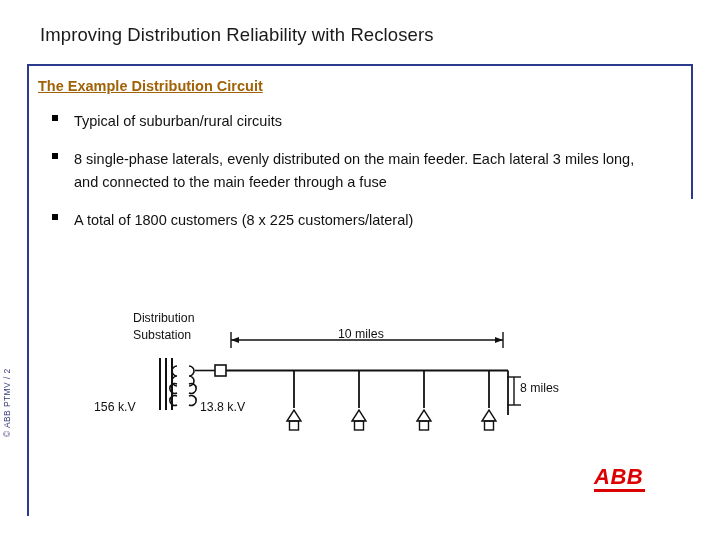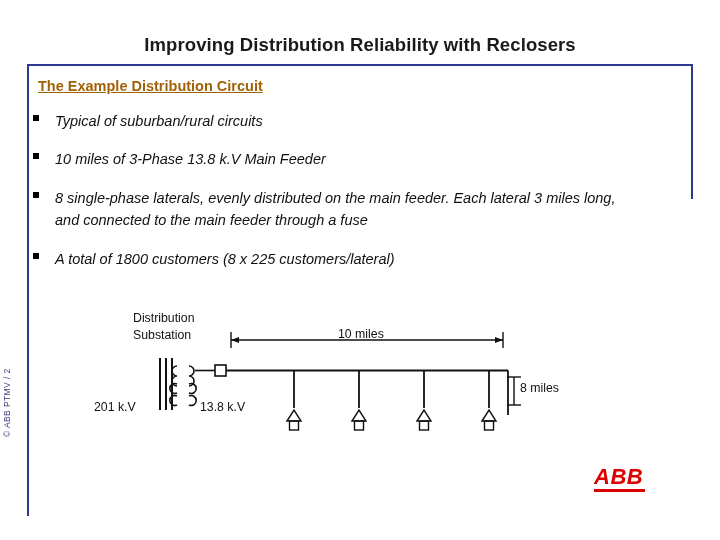--- a/index.html
+++ b/index.html
@@ -17,28 +17,27 @@
   .slide {
     position: absolute;
     left: 0; top: 0;
     width: 720px;
     height: 540px;
   }
   
   .slide-title {
     position: absolute;
     left: 40px;
-    top: 34px;
+    top: 24px;
     width: 640px;
     font-size: 18.5px;
-    font-weight: bold;
+    font-weight: normal;
     color: #1a1a1a;
     letter-spacing: 0.1px;
     white-space: nowrap;
-    text-align: center;
   }
   
   .frame-top {
     position: absolute;
     left: 27px;
     top: 64px;
     width: 666px;
     height: 2px;
     background: #2b3a8f;
   }
@@ -65,24 +64,23 @@
     top: 78px;
     font-size: 14.5px;
     font-weight: bold;
     color: #a16207;
     text-decoration: underline;
     white-space: nowrap;
   }
   
   .bullets {
     position: absolute;
-    left: 27px;
+    left: 46px;
     top: 110px;
     width: 600px;
-    font-style: italic;
   }
   .bullet {
     position: relative;
     margin-bottom: 16px;
   }
   .bullet .marker {
     position: absolute;
     left: 6px;
     top: 5px;
     width: 6px;
@@ -152,24 +150,20 @@
   <div class="frame-top"></div>
   <div class="frame-left"></div>
   <div class="frame-right"></div>
 
   <div class="subhead">The Example Distribution Circuit</div>
 
   <div class="bullets">
     <div class="bullet">
       <span class="marker"></span>
       <span class="btext">Typical of suburban/rural circuits</span>
-    </div>
-    <div class="bullet">
-      <span class="marker"></span>
-      <span class="btext">10 miles of 3-Phase 13.8 k.V Main Feeder</span>
     </div>
     <div class="bullet">
       <span class="marker"></span>
       <span class="btext">8 single-phase laterals, evenly distributed on the main feeder. Each lateral 3 miles long, and connected to the main feeder through a fuse</span>
     </div>
     <div class="bullet">
       <span class="marker"></span>
       <span class="btext">A total of 1800 customers (8 x 225 customers/lateral)</span>
     </div>
   </div>
@@ -229,21 +223,21 @@
         <rect x="419.5" y="121" width="9" height="9"></rect>
         <path d="M482 121 l7 -11 l7 11 z"></path>
         <rect x="484.5" y="121" width="9" height="9"></rect>
       </g>
     </svg>
 
     <div class="dlabel" style="left:133px; top:10px;">Distribution
 Substation</div>
     <div class="dlabel" style="left:338px; top:26px;">10 miles</div>
     <div class="dlabel" style="left:520px; top:80px;">8 miles</div>
-    <div class="dlabel" style="left:94px; top:99px;">201 k.V</div>
+    <div class="dlabel" style="left:94px; top:99px;">156 k.V</div>
     <div class="dlabel" style="left:200px; top:99px;">13.8 k.V</div>
   </div>
 
   <div class="vertical-code">© ABB PTMV / 2</div>
   <div class="abb-logo">ABB</div>
   <div class="abb-underline"></div>
 
 </div>
 
 </body></html>

